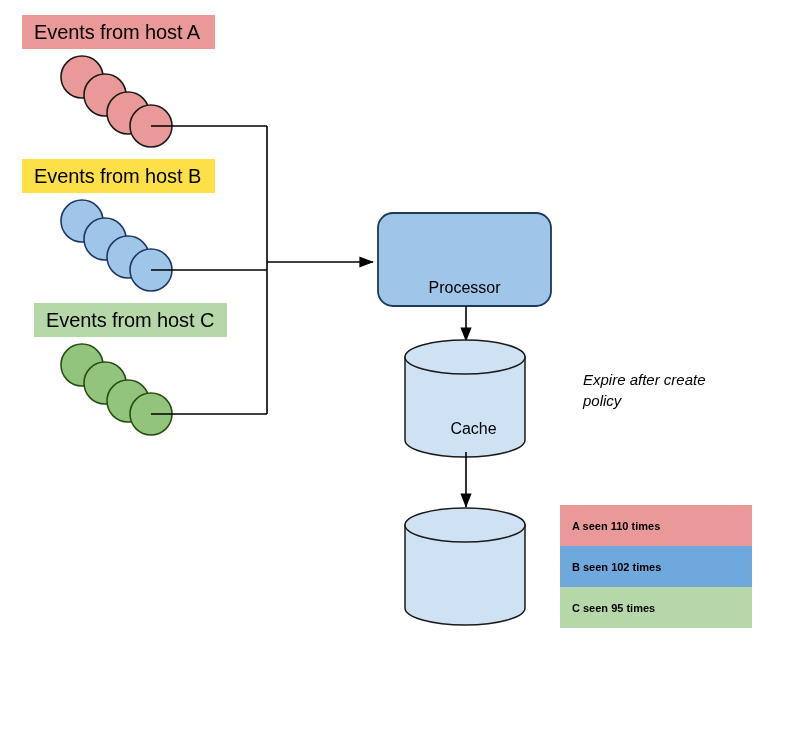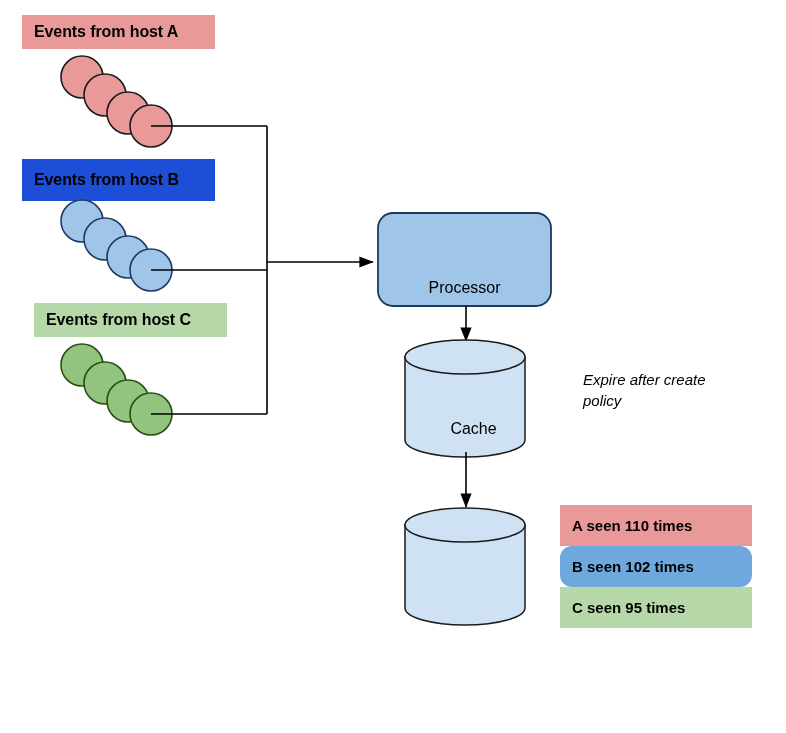--- a/index.html
+++ b/index.html
@@ -16,27 +16,27 @@
     height: 733px;
     background: #ffffff;
     overflow: hidden;
   }
   .label-box {
     position: absolute;
     box-sizing: border-box;
     display: flex;
     align-items: center;
     padding-left: 12px;
-    font-size: 16px;
-    font-weight: bold;
+    font-size: 20px;
+    font-weight: normal;
     color: #000000;
     letter-spacing: -0.1px;
   }
   #host-a-label { left: 22px; top: 15px; width: 193px; height: 34px; background: #ea9999; }
-  #host-b-label { left: 22px; top: 159px; width: 193px; height: 42px; background: #1d4ed8; }
+  #host-b-label { left: 22px; top: 159px; width: 193px; height: 34px; background: #fde047; }
   #host-c-label { left: 22px; top: 303px; width: 193px; height: 34px; background: #b6d7a8; margin-left: 12px; }
 
   .stack { position: absolute; width: 160px; height: 100px; }
   #stack-a { left: 60px; top: 55px; }
   #stack-b { left: 60px; top: 199px; }
   #stack-c { left: 60px; top: 343px; }
 
   .svg-layer {
     position: absolute;
     left: 0; top: 0;
@@ -72,26 +72,26 @@
 
   .result-box {
     position: absolute;
     box-sizing: border-box;
     left: 560px;
     width: 192px;
     height: 41px;
     display: flex;
     align-items: center;
     padding-left: 12px;
-    font-size: 15px;
+    font-size: 11px;
     font-weight: bold;
     color: #000000;
   }
   #result-0 { top: 505px; background: #ea9999; }
-  #result-1 { top: 546px; background: #6fa8dc; border-radius: 12px; }
+  #result-1 { top: 546px; background: #6fa8dc; }
   #result-2 { top: 587px; background: #b6d7a8; }
 </style>
 </head>
 <body>
 
 <div id="canvas">
 
   <div class="label-box" id="host-a-label">Events from host A</div>
   <div class="label-box" id="host-b-label">Events from host B</div>
   <div class="label-box" id="host-c-label">Events from host C</div>

